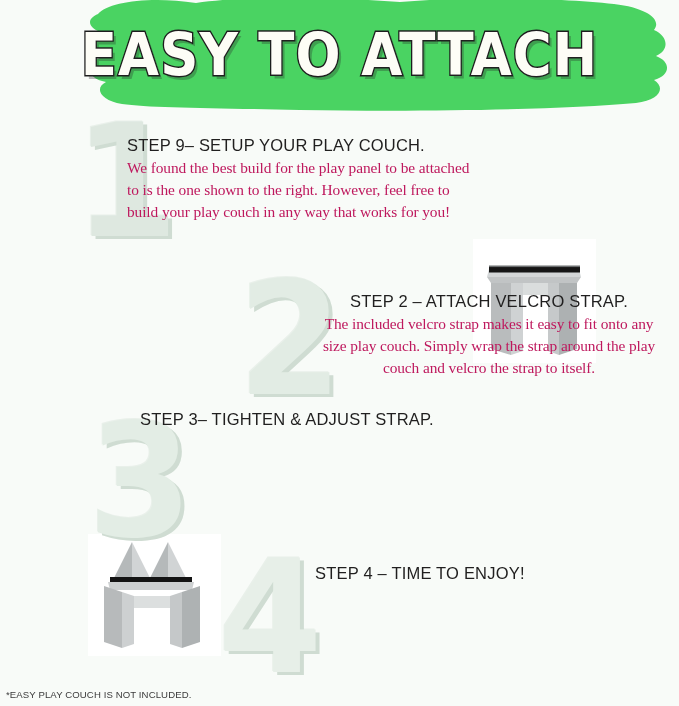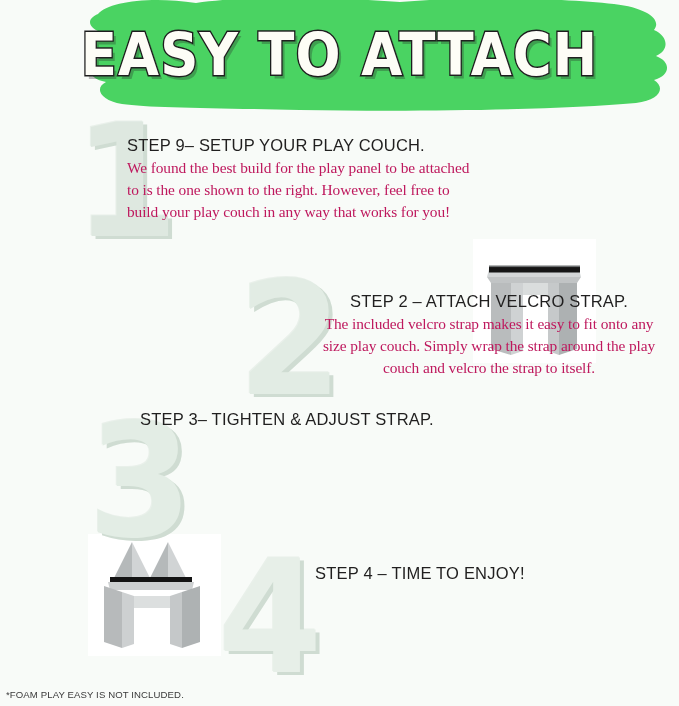--- a/index.html
+++ b/index.html
@@ -199,13 +199,13 @@
 </div>
 
 <div class="step step-4">
   <div class="ghost-num ghost-4">4</div>
 
   <div class="txt txt-4">
     <h3>STEP 4 – TIME TO ENJOY!</h3>
   </div>
 </div>
 
-<div class="footer">*FOAM PLAY EASY IS NOT INCLUDED.</div>
+<div class="footer">*EASY PLAY COUCH IS NOT INCLUDED.</div>
 
 </body></html>

